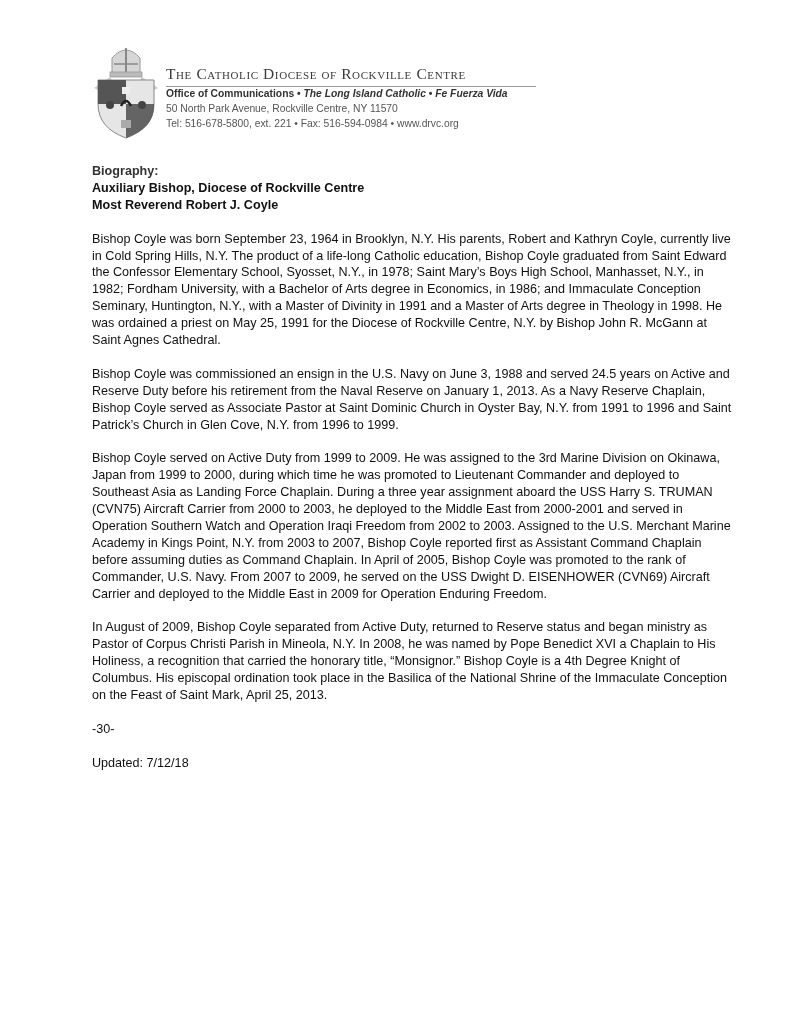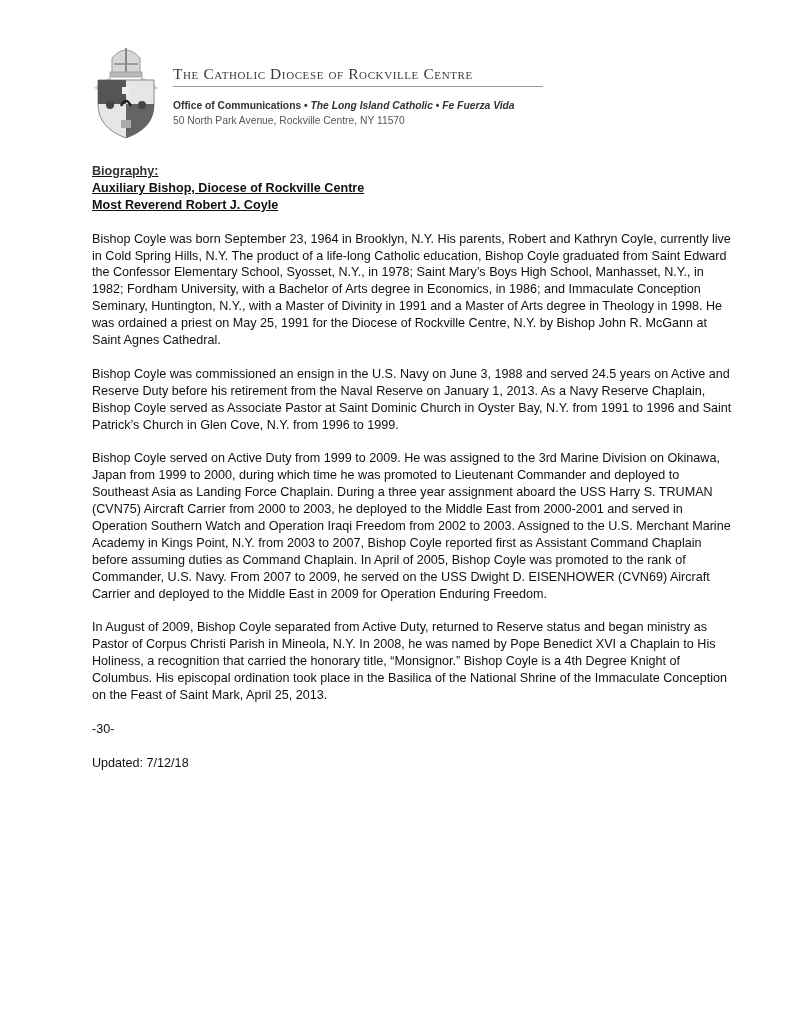--- a/index.html
+++ b/index.html
@@ -1,21 +1,21 @@
 <!DOCTYPE html>
 <html><head>
 <meta charset="utf-8">
 <style>
   html, body { margin: 0; padding: 0; background: #ffffff; }
   body { width: 791px; height: 1024px; position: relative; overflow: hidden; font-family: "Liberation Sans", sans-serif; color: #1a1a1a; }
   .letterhead { position: absolute; left: 88px; top: 44px; width: 560px; height: 100px; }
   .crest { position: absolute; left: 0; top: 0; width: 76px; height: 96px; }
-  .lh-text { position: absolute; left: 85px; top: 21px; }
+  .lh-text { position: absolute; left: 78px; top: 21px; }
   .lh-title { font-family: "Liberation Serif", serif; font-size: 15.5px; color: #3a3a3a; letter-spacing: 0.6px; font-variant: small-caps; line-height: 18px; padding-bottom: 3px; border-bottom: 1px solid #9a9a9a; width: 370px; }
-  .lh-office { font-size: 10.3px; font-weight: bold; color: #333; margin-top: 12px; line-height: 14px; white-space: nowrap; }
+  .lh-office { font-size: 10.3px; font-weight: bold; color: #333; margin-top: 0; line-height: 14px; white-space: nowrap; }
   .lh-office .it { font-style: italic; }
   .lh-addr, .lh-tel { font-size: 10.3px; color: #555; line-height: 15px; white-space: nowrap; }
   .content { position: absolute; left: 92px; top: 163px; width: 640px; font-size: 12.6px; line-height: 16.9px; color: #111; }
   .hdr { font-weight: bold; }
   .hdr .label { color: #333; }
   p { margin: 0 0 16.9px 0; }
   .center { text-align: left; }
 </style>
 </head>
 <body>
@@ -40,25 +40,26 @@
     <path d="M33 62 Q38 52 43 62" fill="none" stroke="#222" stroke-width="2.5"></path>
     <rect x="34" y="43" width="8" height="7" fill="#eee"></rect>
     <rect x="33" y="76" width="10" height="8" fill="#aaa"></rect>
   </svg>
   <div class="lh-text">
     <div class="lh-title">The Catholic Diocese of Rockville Centre</div>
     <div class="lh-office">
       <span>Office of Communications</span><span> • </span><span class="it">The Long Island Catholic</span><span> • </span><span class="it">Fe Fuerza Vida</span>
     </div>
     <div class="lh-addr">50 North Park Avenue, Rockville Centre, NY 11570</div>
+    <div class="lh-tel">Tel: 516-678-5800, ext. 221 • Fax: 516-594-0984 • www.drvc.org</div>
   </div>
 </div>
 
 <div class="content">
-  <div class="hdr" style="margin-bottom:16.9px;text-decoration:underline;">
+  <div class="hdr" style="margin-bottom:16.9px;">
     <div class="label">Biography:</div>
     <div>Auxiliary Bishop, Diocese of Rockville Centre</div>
     <div>Most Reverend Robert J. Coyle</div>
   </div>
   <p>Bishop Coyle was born September 23, 1964 in Brooklyn, N.Y.  His parents, Robert and Kathryn Coyle, currently live in Cold Spring Hills, N.Y.  The product of a life-long Catholic education, Bishop Coyle graduated from Saint Edward the Confessor Elementary School, Syosset, N.Y., in 1978; Saint Mary’s Boys High School, Manhasset, N.Y., in 1982; Fordham University, with a Bachelor of Arts degree in Economics, in 1986; and Immaculate Conception Seminary, Huntington, N.Y., with a Master of Divinity in 1991 and a Master of Arts degree in Theology in 1998. He was ordained a priest on May 25, 1991 for the Diocese of Rockville Centre, N.Y. by Bishop John R. McGann at Saint Agnes Cathedral.</p>
   <p>Bishop Coyle was commissioned an ensign in the U.S. Navy on June 3, 1988 and served 24.5 years on Active and Reserve Duty before his retirement from the Naval Reserve on January 1, 2013.  As a Navy Reserve Chaplain, Bishop Coyle served as Associate Pastor at Saint Dominic Church in Oyster Bay, N.Y. from 1991 to 1996 and Saint Patrick’s Church in Glen Cove, N.Y. from 1996 to 1999.</p>
   <p>Bishop Coyle served on Active Duty from 1999 to 2009.  He was assigned to the 3rd Marine Division on Okinawa, Japan from 1999 to 2000, during which time he was promoted to Lieutenant Commander and deployed to Southeast Asia as Landing Force Chaplain. During a three year assignment aboard the USS Harry S. TRUMAN (CVN75) Aircraft Carrier from 2000 to 2003, he deployed to the Middle East from 2000-2001 and served in Operation Southern Watch and Operation Iraqi Freedom from 2002 to 2003. Assigned to the U.S. Merchant Marine Academy in Kings Point, N.Y. from 2003 to 2007, Bishop Coyle reported first as Assistant Command Chaplain before assuming duties as Command Chaplain. In April of 2005, Bishop Coyle was promoted to the rank of Commander, U.S. Navy. From 2007 to 2009, he served on the USS Dwight D. EISENHOWER (CVN69) Aircraft Carrier and deployed to the Middle East in 2009 for Operation Enduring Freedom.</p>
   <p>In August of 2009, Bishop Coyle separated from Active Duty, returned to Reserve status and began ministry as Pastor of Corpus Christi Parish in Mineola, N.Y.  In 2008, he was named by Pope Benedict XVI a Chaplain to His Holiness, a recognition that carried the honorary title, “Monsignor.”  Bishop Coyle is a 4th Degree Knight of Columbus.  His episcopal ordination took place in the Basilica of the National Shrine of the Immaculate Conception on the Feast of Saint Mark, April 25, 2013.</p>
   <p class="center">-30-</p>
   <p>Updated: 7/12/18</p>

